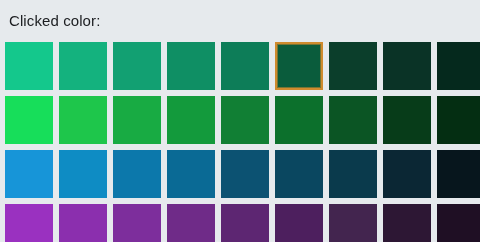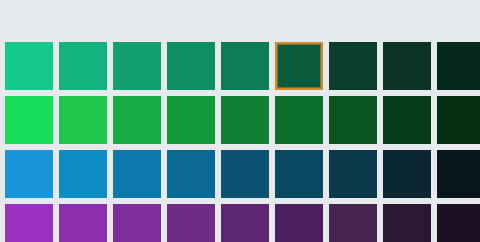--- a/index.html
+++ b/index.html
@@ -72,20 +72,24 @@
   .swatch.selected {
     border: 2px solid #cf8b2e;
     box-shadow: inset 0 0 0 1px rgba(207,139,46,0.55);
   }
 </style>
 </head>
 <body>
 
 <div id="app">
 
+  <div id="header">
+    <span id="clicked-label">Clicked color:</span>
+    <span id="swatch-preview"></span>
+  </div>
 
   <div id="palette">
       <div class="palette-row">
         <div class="swatch" style="background: rgb(20, 200, 140);"></div>
         <div class="swatch" style="background: rgb(20, 178, 126);"></div>
         <div class="swatch" style="background: rgb(18, 160, 114);"></div>
         <div class="swatch" style="background: rgb(15, 143, 100);"></div>
         <div class="swatch" style="background: rgb(13, 125, 88);"></div>
         <div class="swatch selected" style="background: rgb(10, 92, 60); border-color: rgb(207, 139, 46);"></div>
         <div class="swatch" style="background: rgb(11, 62, 43);"></div>

